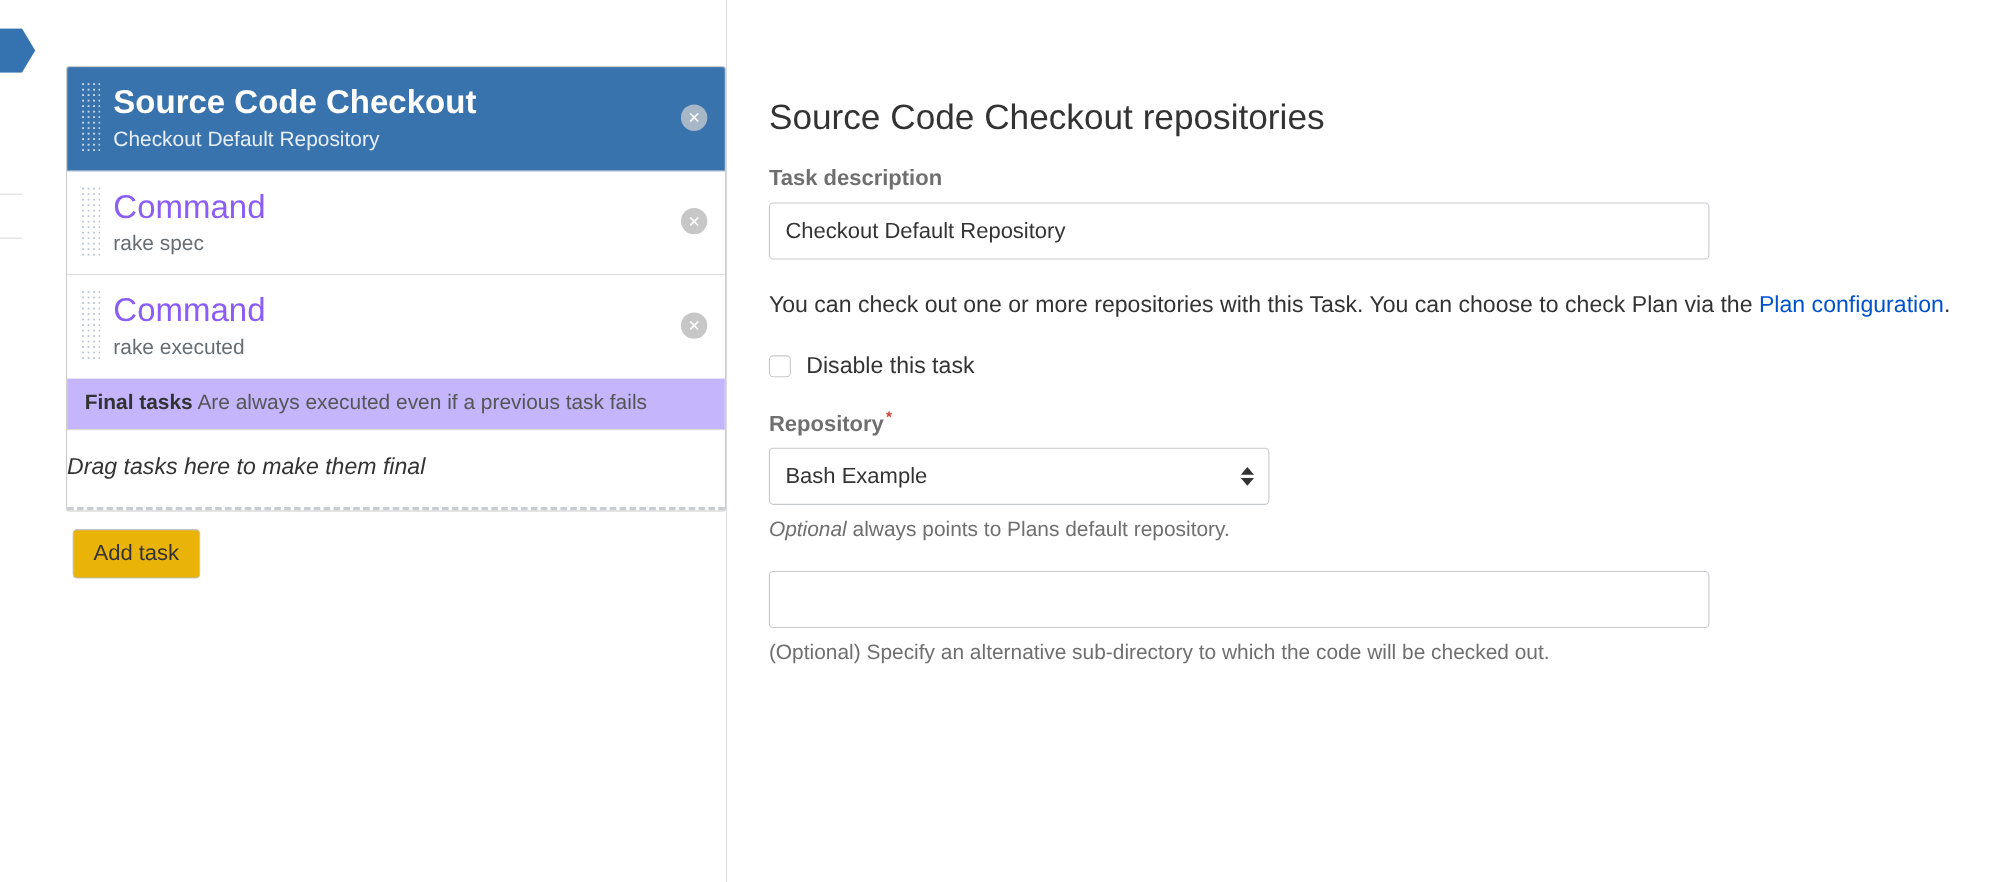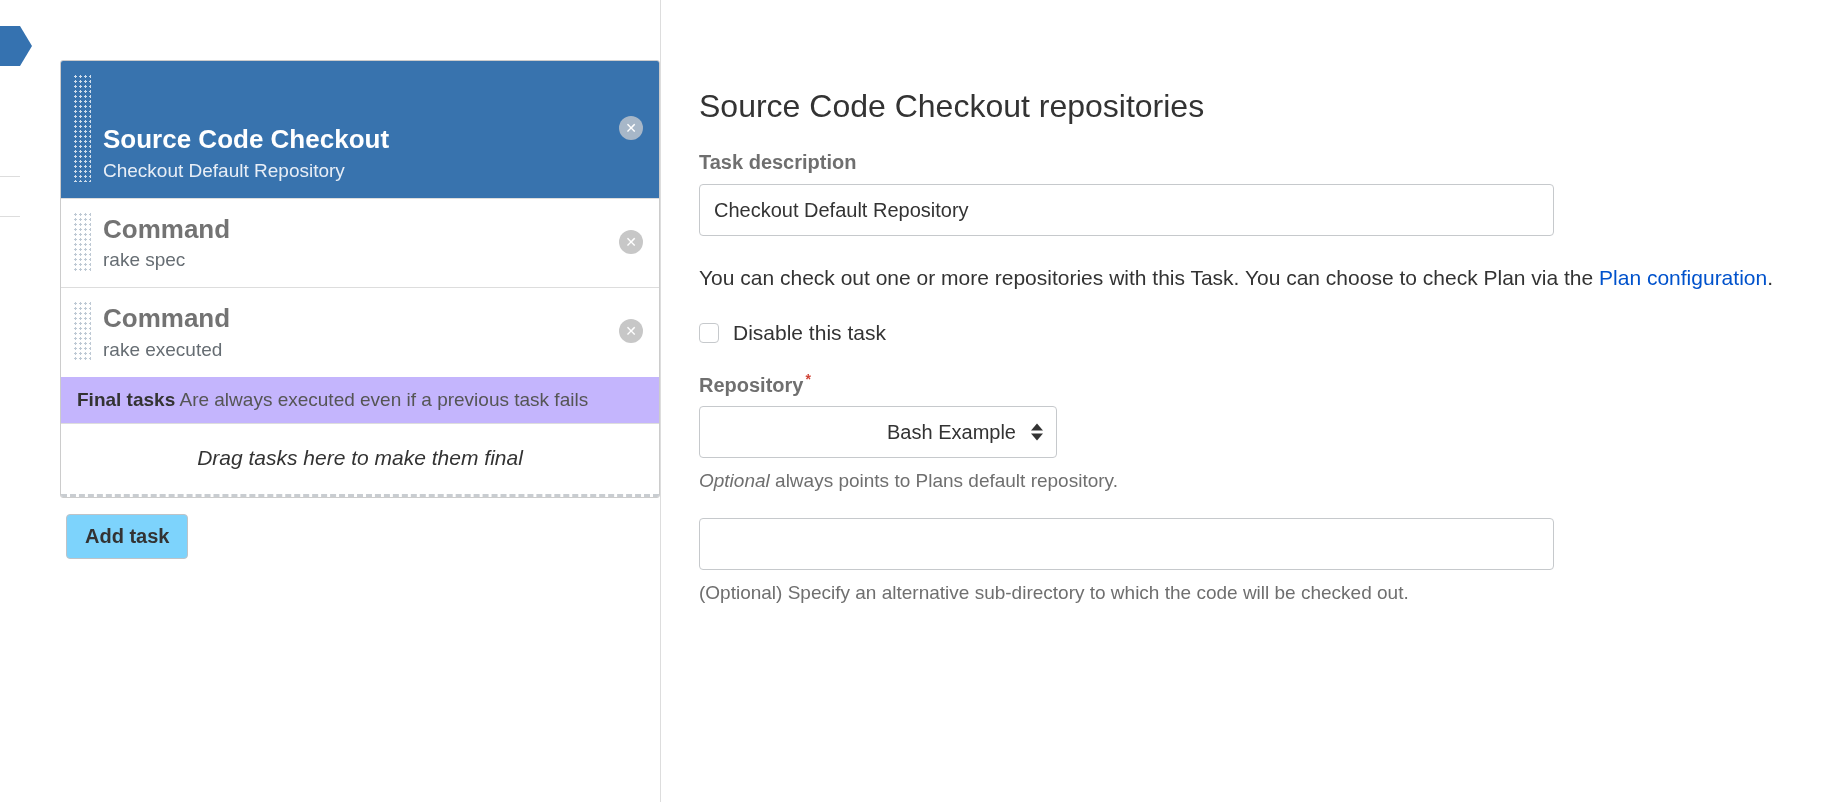--- a/index.html
+++ b/index.html
@@ -70,22 +70,22 @@
     align-self: stretch;
     background-image: radial-gradient(#b7c3cf 1.3px, transparent 1.3px);
     background-size: 5px 5px;
     background-position: 0 4px;
     opacity: 0.9;
     cursor: grab;
   }
   .task-item.selected .drag-handle { background-image: radial-gradient(#e0e9f2 1.3px, transparent 1.3px); }
 
   .task-text { flex: 1; min-width: 0; }
-  .task-title { font-size: 26px; color: #737373; font-weight: 700; line-height: 1.25; }
-  .task-item.selected .task-title { font-size: 26px; margin-top: 48px; }
+  .task-title { font-size: 30px; color: #8b5cf6; font-weight: 400; line-height: 1.25; }
+  .task-item.selected .task-title { font-size: 30px; }
   .task-desc { font-size: 19px; color: #666d73; margin-top: 4px; }
 
   .remove-btn {
     width: 24px; height: 24px;
     border-radius: 50%;
     background: #c7c7c7;
     color: #fff;
     display: flex; align-items: center; justify-content: center;
     font-size: 14px;
     cursor: pointer;
@@ -97,39 +97,37 @@
     background: #c4b5fd;
     padding: 12px 16px;
     font-size: 19px;
     color: #333;
     border-bottom: 1px solid #ddd;
   }
   .final-hdr b { font-weight: 700; }
   .final-hdr .sub { color: #555; font-weight: 400; }
 
   .drop-zone {
-    text-align: center;
     font-style: italic;
     font-size: 21px;
     color: #333;
     padding: 22px 0 24px;
     border-bottom: 3px dashed #c9cdd1;
   }
 
   .add-task-wrap { padding: 16px 0 0 6px; }
   .add-task-btn {
     display: inline-block;
     padding: 10px 18px;
     font-size: 20px;
     color: #333;
-    background: #7dd3fc;
+    background: #eab308;
     border: 1px solid #bfc3c7;
     border-radius: 4px;
     cursor: pointer;
-    font-weight: bold;
   }
 
   .config-col {
     flex: 1;
     border-left: 1px solid #ddd;
     padding: 88px 0 0 38px;
     overflow: hidden;
   }
   .config-title { font-size: 32px; font-weight: 500; color: #333; margin-bottom: 26px; }
   .form-row { margin-bottom: 26px; }
@@ -155,31 +153,30 @@
     border-radius: 4px;
     background: #fff;
     cursor: pointer;
   }
 
   .body-text { font-size: 21px; color: #333; line-height: 1.55; margin-top: 2px; }
   .body-text a { color: #0052cc; text-decoration: none; }
 
   .select-wrap { position: relative; display: inline-block; }
   .select-input {
-    width: 358px;
+    width: 455px;
     height: 52px;
     padding: 0 40px 0 14px;
     font-size: 20px;
     color: #333;
     border: 1px solid #c6c9cc;
     border-radius: 4px;
     background: #fff;
     appearance: none;
     cursor: pointer;
-    text-align: right;
   }
   .select-caret {
     position: absolute;
     right: 14px; top: 50%;
     transform: translateY(-50%);
     pointer-events: none;
     display: flex; flex-direction: column; gap: 3px;
   }
   .select-caret .t {
     width: 0; height: 0;

